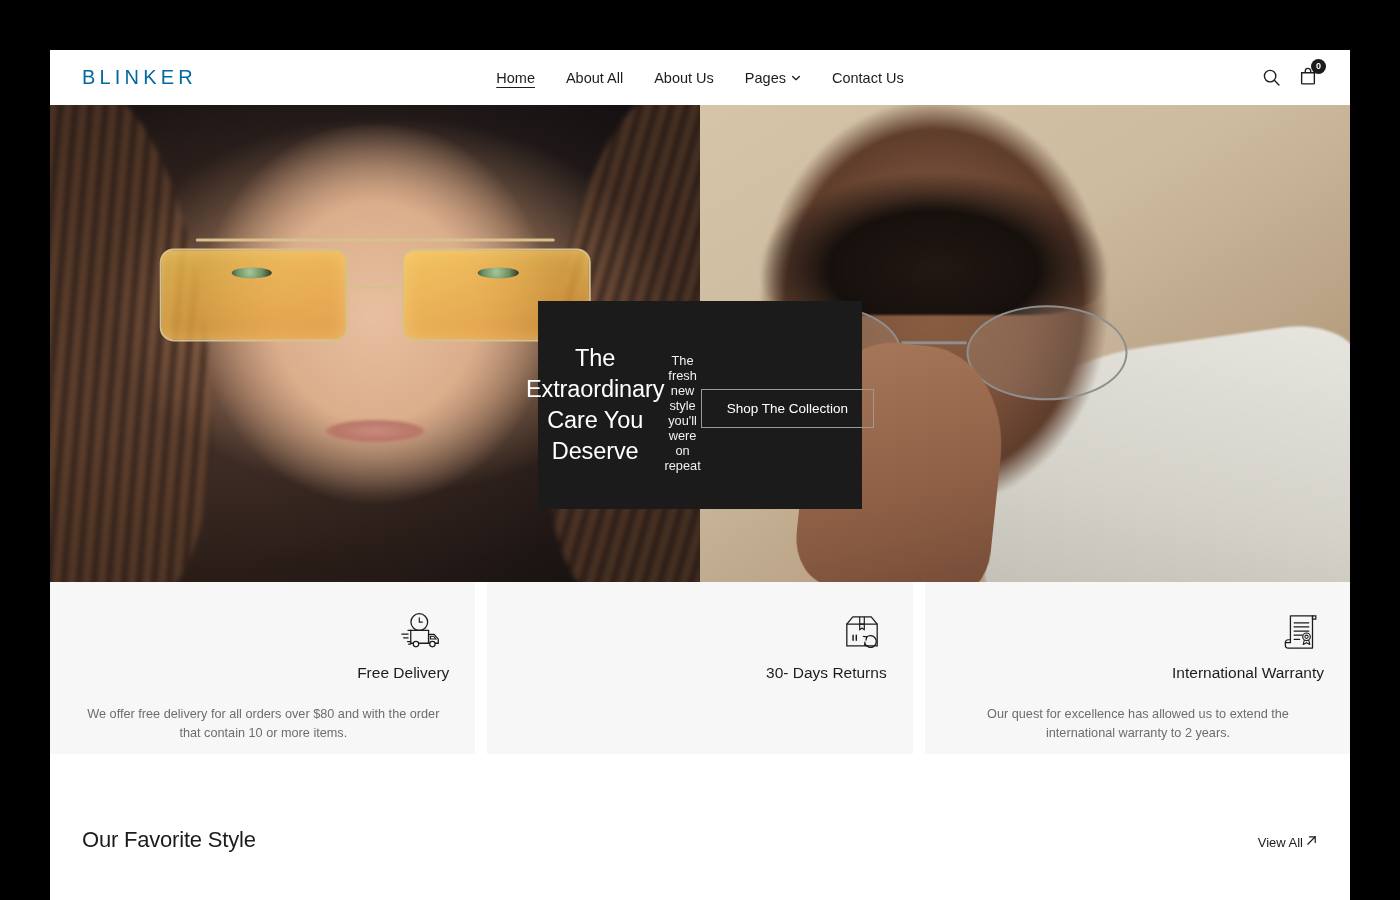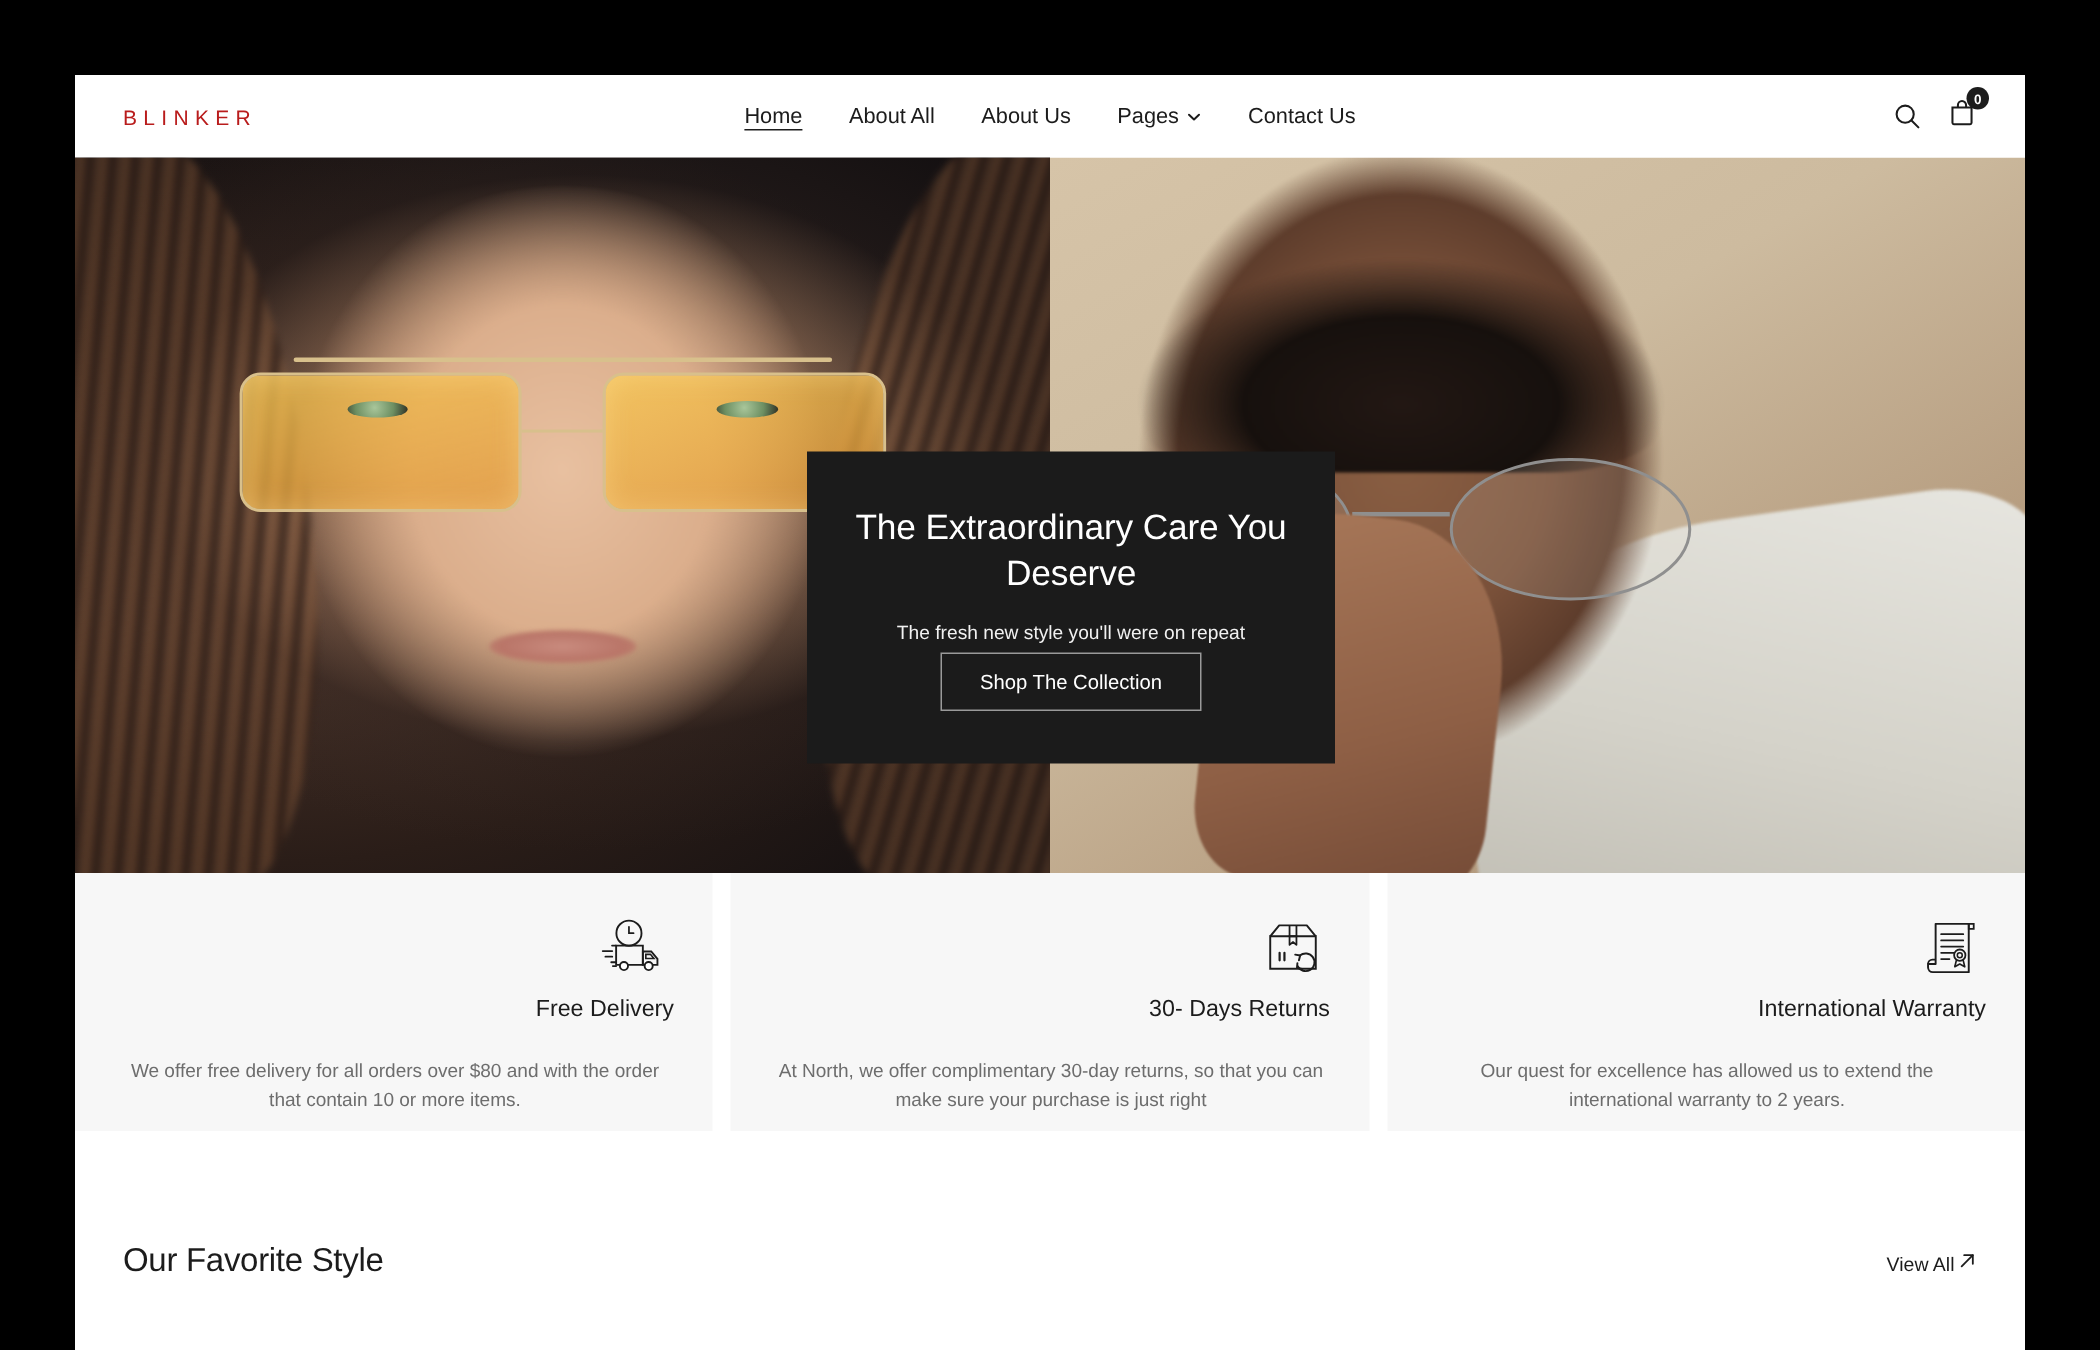--- a/index.html
+++ b/index.html
@@ -22,24 +22,24 @@
   
   .header {
     height:55px;
     background:#fff;
     display:flex;
     align-items:center;
     padding:0 32px;
     position:relative;
   }
   .logo {
-    font-size:14px;
+    font-size:20px;
     letter-spacing:4.2px;
     font-weight:400;
-    color:#b91c1c;
+    color:#0369a1;
     white-space:nowrap;
   }
   .nav {
     position:absolute;
     left:0; right:0;
     display:flex;
     justify-content:center;
     align-items:center;
     gap:31px;
     pointer-events:none;
@@ -188,25 +188,25 @@
     border:2.5px solid #8f8f8f; border-radius:50%;
     background:rgba(235,225,210,.14);
   }
   .m-lens.l { left:2%; } .m-lens.r { right:2%; }
   .m-bridge { position:absolute; left:42%; right:42%; top:38%; height:2.5px; background:#8f8f8f; }
 
   
   .hero-card {
     position:absolute;
     left:488px; top:196px;
-    width:352px; height:208px;
+    width:324px; height:208px;
     background:#1b1b1b;
     color:#fff;
     display:flex;
-    flex-direction:column;
+    flex-direction:row;
     align-items:center;
     justify-content:center;
     padding:0 18px;
     z-index:5;
   }
   .hero-title {
     font-size:23.5px;
     line-height:1.33;
     text-align:center;
     font-weight:400;
@@ -396,21 +396,20 @@
           <path d="M10.5 16.5 17 8.6h20l6.5 7.9" fill="none" stroke="#1c1c1c" stroke-width="1.4" stroke-linejoin="round"></path>
           <path d="M24.5 8.6v7.9M29.5 8.6v7.9" fill="none" stroke="#1c1c1c" stroke-width="1.3"></path>
           <path d="M24.5 16.5h5v6.2l-2.5-2-2.5 2z" fill="none" stroke="#1c1c1c" stroke-width="1.3" stroke-linejoin="round"></path>
           <path d="M17.3 28.5v5.4M20.8 28.5v5.4" stroke="#1c1c1c" stroke-width="1.6" stroke-linecap="round"></path>
           <path d="M32 30.5a6.4 6.4 0 1 1-1.6 7.6" fill="none" stroke="#1c1c1c" stroke-width="1.4" stroke-linecap="round"></path>
           <path d="M28.6 29.8l3.6.6-.9 3.5" fill="none" stroke="#1c1c1c" stroke-width="1.4" stroke-linecap="round" stroke-linejoin="round"></path>
           <path d="M33.4 40.2l-3.5-.9.3-3.3" fill="none" stroke="#1c1c1c" stroke-width="1.4" stroke-linecap="round" stroke-linejoin="round"></path>
         </svg>
       </div>
       <div class="feature-title">30- Days Returns</div>
-      <div class="feature-desc">At North, we offer complimentary 30-day returns, so that you can make sure your purchase is just right</div>
     </div>
 
     <div class="feature">
       <div class="feature-icon">
         <svg width="46" height="46" viewBox="0 0 50 50">
           <path d="M13.5 7.5h24v35h-26a3.5 3.5 0 0 1-3.5-3.5v-2.4h5.5z" fill="none" stroke="#1c1c1c" stroke-width="1.4" stroke-linejoin="round"></path>
           <path d="M37.5 7.5h3.6v3.6h-3.6z" fill="none" stroke="#1c1c1c" stroke-width="1.3"></path>
           <path d="M8 36.6a3.2 3.2 0 0 1 3.2-3.2h2.3" fill="none" stroke="#1c1c1c" stroke-width="1.3"></path>
           <path d="M17.5 15h16M17.5 19.5h16M17.5 24h16M17.5 28.5h9M17.5 33h6" fill="none" stroke="#1c1c1c" stroke-width="1.3" stroke-linecap="round"></path>
           <circle cx="31" cy="30.2" r="4.1" fill="#f7f7f7" stroke="#1c1c1c" stroke-width="1.3"></circle>

